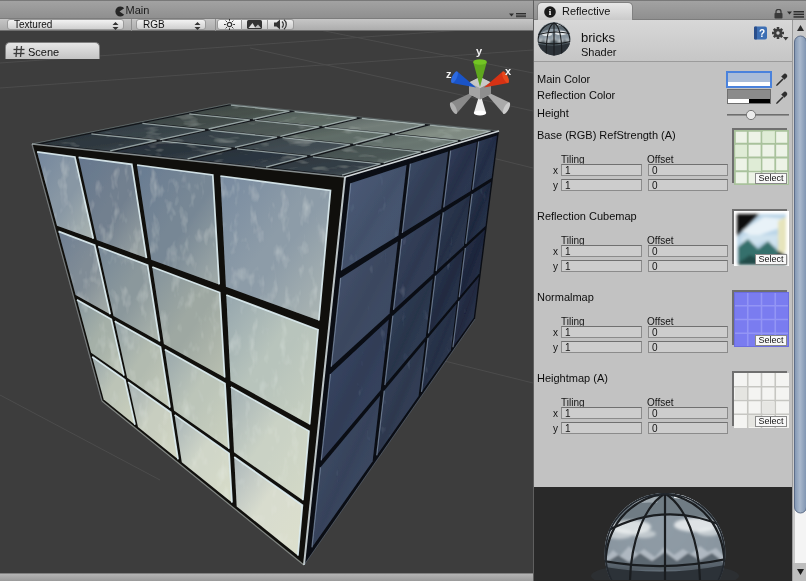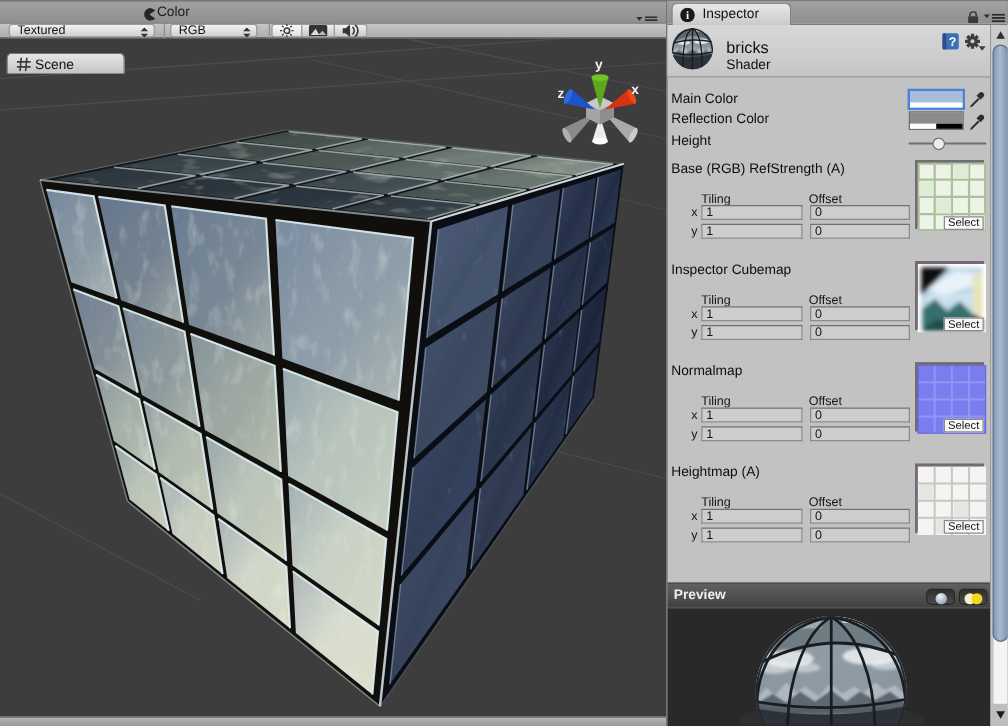--- a/index.html
+++ b/index.html
@@ -27,21 +27,21 @@
 #insptab span{position:absolute;left:24px;top:0px;}
 #rheader{position:absolute;left:0;top:19px;width:273px;height:43px;background:linear-gradient(#d8d8d8,#c6c6c6);border-bottom:1px solid #9b9b9b;}
 #bricksname{position:absolute;left:47px;top:11px;font-size:13px;color:#111;}
 #shaderlbl{position:absolute;left:47px;top:27px;font-size:11px;color:#111;}
 #shaderdd{position:absolute;left:95px;top:27px;width:151px;height:14px;border-radius:3px;background:linear-gradient(#f4f4f4,#d2d2d2);border:1px solid #8e8e8e;font-size:9.6px;letter-spacing:-0.15px;color:#111;line-height:12px;padding-left:6px;}
 .row-label{position:absolute;left:3px;font-size:11px;color:#0d0d0d;}
 .swatch{position:absolute;left:193px;width:44px;height:15px;border:1px solid #6f6f6f;}
 .sec-label{position:absolute;left:3px;font-size:11px;color:#0d0d0d;}
 .tlabel{position:absolute;font-size:10px;color:#141414;text-align:right;}
 .tfield{position:absolute;height:12px;background:#cdcdcd;border:1px solid #8b8b8b;border-top-color:#707070;font-size:10px;color:#141414;line-height:11px;padding-left:3px;}
-.thumb{position:absolute;left:198px;width:55px;height:55px;border:2px solid #6f6f6f;background:#701a75;}
+.thumb{position:absolute;left:198px;width:55px;height:55px;border:2px solid #6f6f6f;background:#14b8a6;}
 .selectbtn{position:absolute;right:-2px;bottom:-3px;width:32px;height:11px;background:#f8f8f8;border:1px solid #8a8a8a;font-size:9px;color:#111;line-height:9px;text-align:center;}
 #prevhdr{position:absolute;left:0;top:466px;width:258px;height:21px;background:linear-gradient(#606060,#414141);border-top:1px solid #2e2e2e;border-bottom:1px solid #222;}
 #prevhdr b{position:absolute;left:5px;top:3px;font-size:11px;color:#eee;}
 #prevarea{position:absolute;left:0;top:487px;width:258px;height:94px;background:#292929;overflow:hidden;}
 #vscroll{position:absolute;left:258px;top:19px;width:15px;height:562px;background:#cfcfcf;border-left:1px solid #9a9a9a;}
 .pipette{position:absolute;left:241px;width:14px;height:15px;}
 </style>
 </head>
 <body>
 <div id="app">
@@ -57,21 +57,21 @@
             <line x1="0.5" y1="3.5" x2="11.5" y2="3.5"></line>
               <line x1="0.5" y1="7.5" x2="11.5" y2="7.5"></line>
           </g>
         </svg>
         <span>Scene</span>
       </div>
       <div id="gametab">
         <svg class="abs" style="left:0;top:2.5px" width="11" height="11" viewBox="0 0 11 11">
           <path d="M10.2,2.3 A5,5 0 1 0 10.2,8.7 L5.5,5.5 Z" fill="#262626"></path>
         </svg>
-        <span style="margin-left:11.5px">Color</span>
+        <span style="margin-left:11.5px">Main</span>
       </div>
       <svg class="abs" style="left:509px;top:12px" width="17" height="6" viewBox="0 0 17 6">
         <path d="M0,0.5 L5,0.5 L2.5,3.5 Z" fill="#2e2e2e"></path>
         <rect x="7" y="0" width="10" height="1.4" fill="#2e2e2e"></rect>
         <rect x="7" y="2.4" width="10" height="1.4" fill="#2e2e2e"></rect>
         <rect x="7" y="4.8" width="10" height="1.4" fill="#2e2e2e"></rect>
       </svg>
     </div>
     <div id="ltools">
       <div class="dd" style="left:7px;width:117px;">Textured
@@ -363,21 +363,21 @@
   </div>
 
   <div id="right">
     <div id="rtabbar">
         <div class="abs" style="left:0;top:18px;width:273px;height:1px;background:#7c7c7c;z-index:1"></div>
       <div id="insptab">
         <svg class="abs" style="left:6px;top:3px" width="12" height="12" viewBox="0 0 12 12">
           <circle cx="6" cy="6" r="5.8" fill="#1a1a1a"></circle>
           <text x="6" y="9.3" font-size="9" font-weight="bold" font-family="Liberation Serif" fill="#fff" text-anchor="middle">i</text>
         </svg>
-        <span>Inspector</span>
+        <span>Reflective</span>
       </div>
       <svg class="abs" style="left:239px;top:8px" width="11" height="10" viewBox="0 0 11 10">
         <rect x="1.5" y="4" width="8" height="5.5" rx="0.8" fill="#3a3a3a"></rect>
         <path d="M3,4 L3,2.8 A2.5,2.5 0 0 1 8,2.8 L8,4" stroke="#3a3a3a" stroke-width="1.3" fill="none"></path>
       </svg>
       <svg class="abs" style="left:253px;top:10px" width="17" height="7" viewBox="0 0 17 7">
         <path d="M0,0.5 L5,0.5 L2.5,3.5 Z" fill="#2e2e2e"></path>
         <rect x="6.5" y="0" width="10.5" height="1.5" fill="#2e2e2e"></rect>
         <rect x="6.5" y="2.6" width="10.5" height="1.5" fill="#2e2e2e"></rect>
         <rect x="6.5" y="5.2" width="10.5" height="1.5" fill="#2e2e2e"></rect>
@@ -491,21 +491,21 @@
             <line x1="0" y1="0.9" x2="55" y2="0.9"></line>
             <line x1="0" y1="54.1" x2="55" y2="54.1"></line>
           </g>
           <g fill="#dcebd2" opacity="0.8">
             <rect x="1" y="15" width="12" height="12"></rect>
             <rect x="15" y="29" width="12" height="12"></rect>
             <rect x="29" y="1" width="12" height="12"></rect>
             <rect x="42" y="42" width="12" height="12"></rect>
           </g>
         </svg><div class="selectbtn">Select</div></div>
-<div class="sec-label" style="top:210px">Inspector Cubemap</div>
+<div class="sec-label" style="top:210px">Reflection Cubemap</div>
 <div class="tlabel" style="left:27px;top:235px">Tiling</div>
 <div class="tlabel" style="left:113px;top:235px">Offset</div>
 <div class="tlabel" style="left:19px;top:246px">x</div>
 <div class="tfield" style="left:27px;top:245px;width:81px;">1</div>
 <div class="tfield" style="left:114px;top:245px;width:80px;">0</div>
 <div class="tlabel" style="left:19px;top:261px">y</div>
 <div class="tfield" style="left:27px;top:260px;width:81px;">1</div>
 <div class="tfield" style="left:114px;top:260px;width:80px;">0</div>
 <div class="thumb" style="top:209px;"><svg width="55" height="55" viewBox="0 0 55 55">
           <rect width="55" height="55" fill="#ffffff"></rect>
@@ -565,40 +565,20 @@
             <line x1="41.25" y1="0" x2="41.25" y2="55"></line>
             <line x1="0" y1="41.25" x2="55" y2="41.25"></line>
           </g>
           <g fill="#e2e2de" opacity="0.8">
             <rect x="1" y="15" width="12" height="12"></rect>
             <rect x="29" y="29" width="12" height="12"></rect>
             <rect x="15" y="42" width="12" height="12"></rect>
           </g>
         </svg><div class="selectbtn">Select</div></div>
 
-    <div id="prevhdr">
-      <b>Preview</b>
-      <div class="abs" style="left:207px;top:4px;width:23px;height:13px;border-radius:4px;background:linear-gradient(#2f2f2f,#4a4a4a);border:1px solid #262626;">
-        <svg class="abs" style="left:6px;top:1.5px" width="10" height="10" viewBox="0 0 10 10">
-          <defs>
-              <radialGradient id="pbtn" cx="40%" cy="30%" r="75%">
-                <stop offset="0%" stop-color="#f0f4f8"></stop>
-                <stop offset="100%" stop-color="#8e9cb4"></stop>
-              </radialGradient>
-            </defs>
-          <circle cx="5" cy="5" r="4.6" fill="url(#pbtn)"></circle>
-        </svg>
-      </div>
-      <div class="abs" style="left:233px;top:4px;width:23px;height:13px;border-radius:4px;background:linear-gradient(#2f2f2f,#4a4a4a);border:1px solid #262626;">
-        <svg class="abs" style="left:3px;top:1.5px" width="16" height="10" viewBox="0 0 16 10">
-          <circle cx="5" cy="5" r="4.4" fill="#f5f1c8"></circle>
-          <circle cx="10.5" cy="5" r="4.4" fill="#f5d81e"></circle>
-        </svg>
-      </div>
-    </div>
     <div id="prevarea">
       <svg class="abs" style="left:0;top:0" width="258" height="93" viewBox="0 0 258 93">
         <defs>
           <radialGradient id="psph" cx="48%" cy="30%" r="75%">
             <stop offset="0%" stop-color="#9aa6b0"></stop>
               <stop offset="45%" stop-color="#7c8892"></stop>
             <stop offset="75%" stop-color="#58636c"></stop>
               <stop offset="100%" stop-color="#39424a"></stop>
           </radialGradient>
           <clipPath id="pclip">

